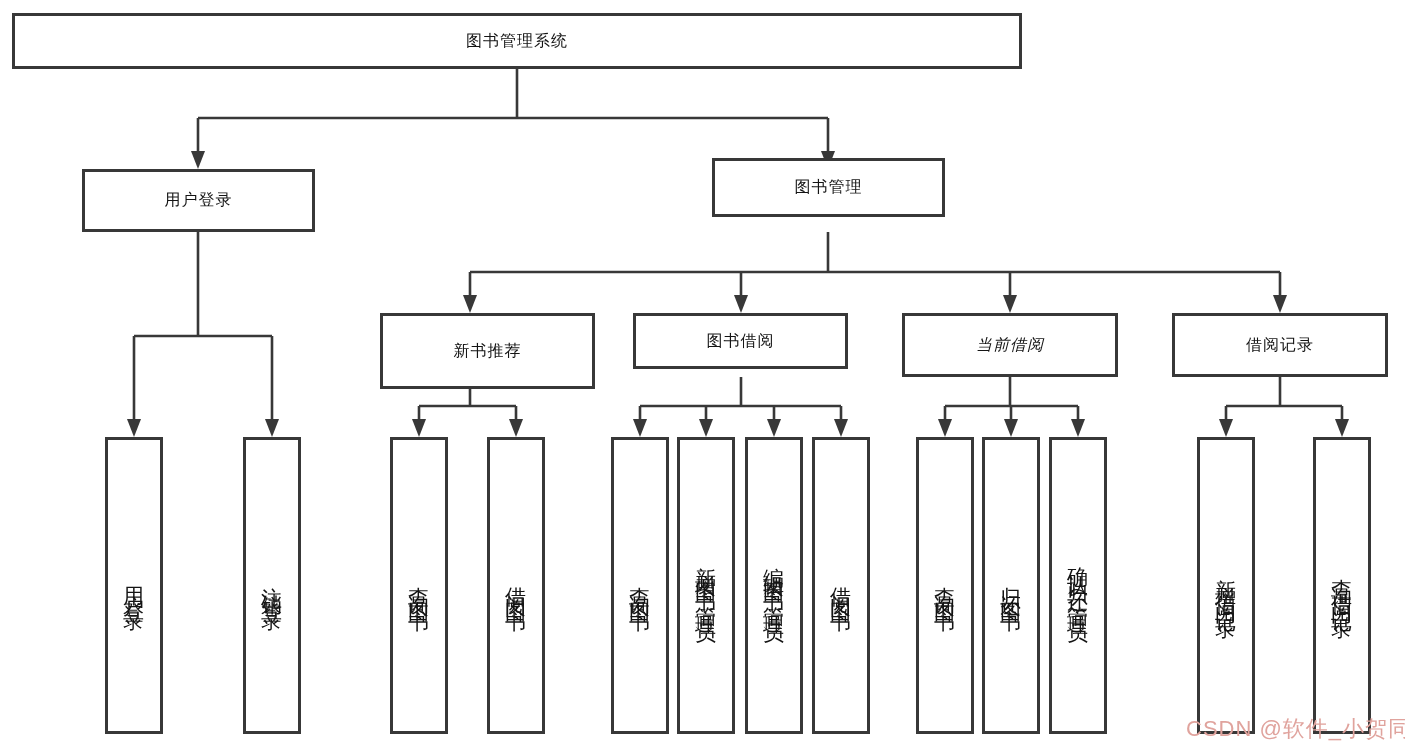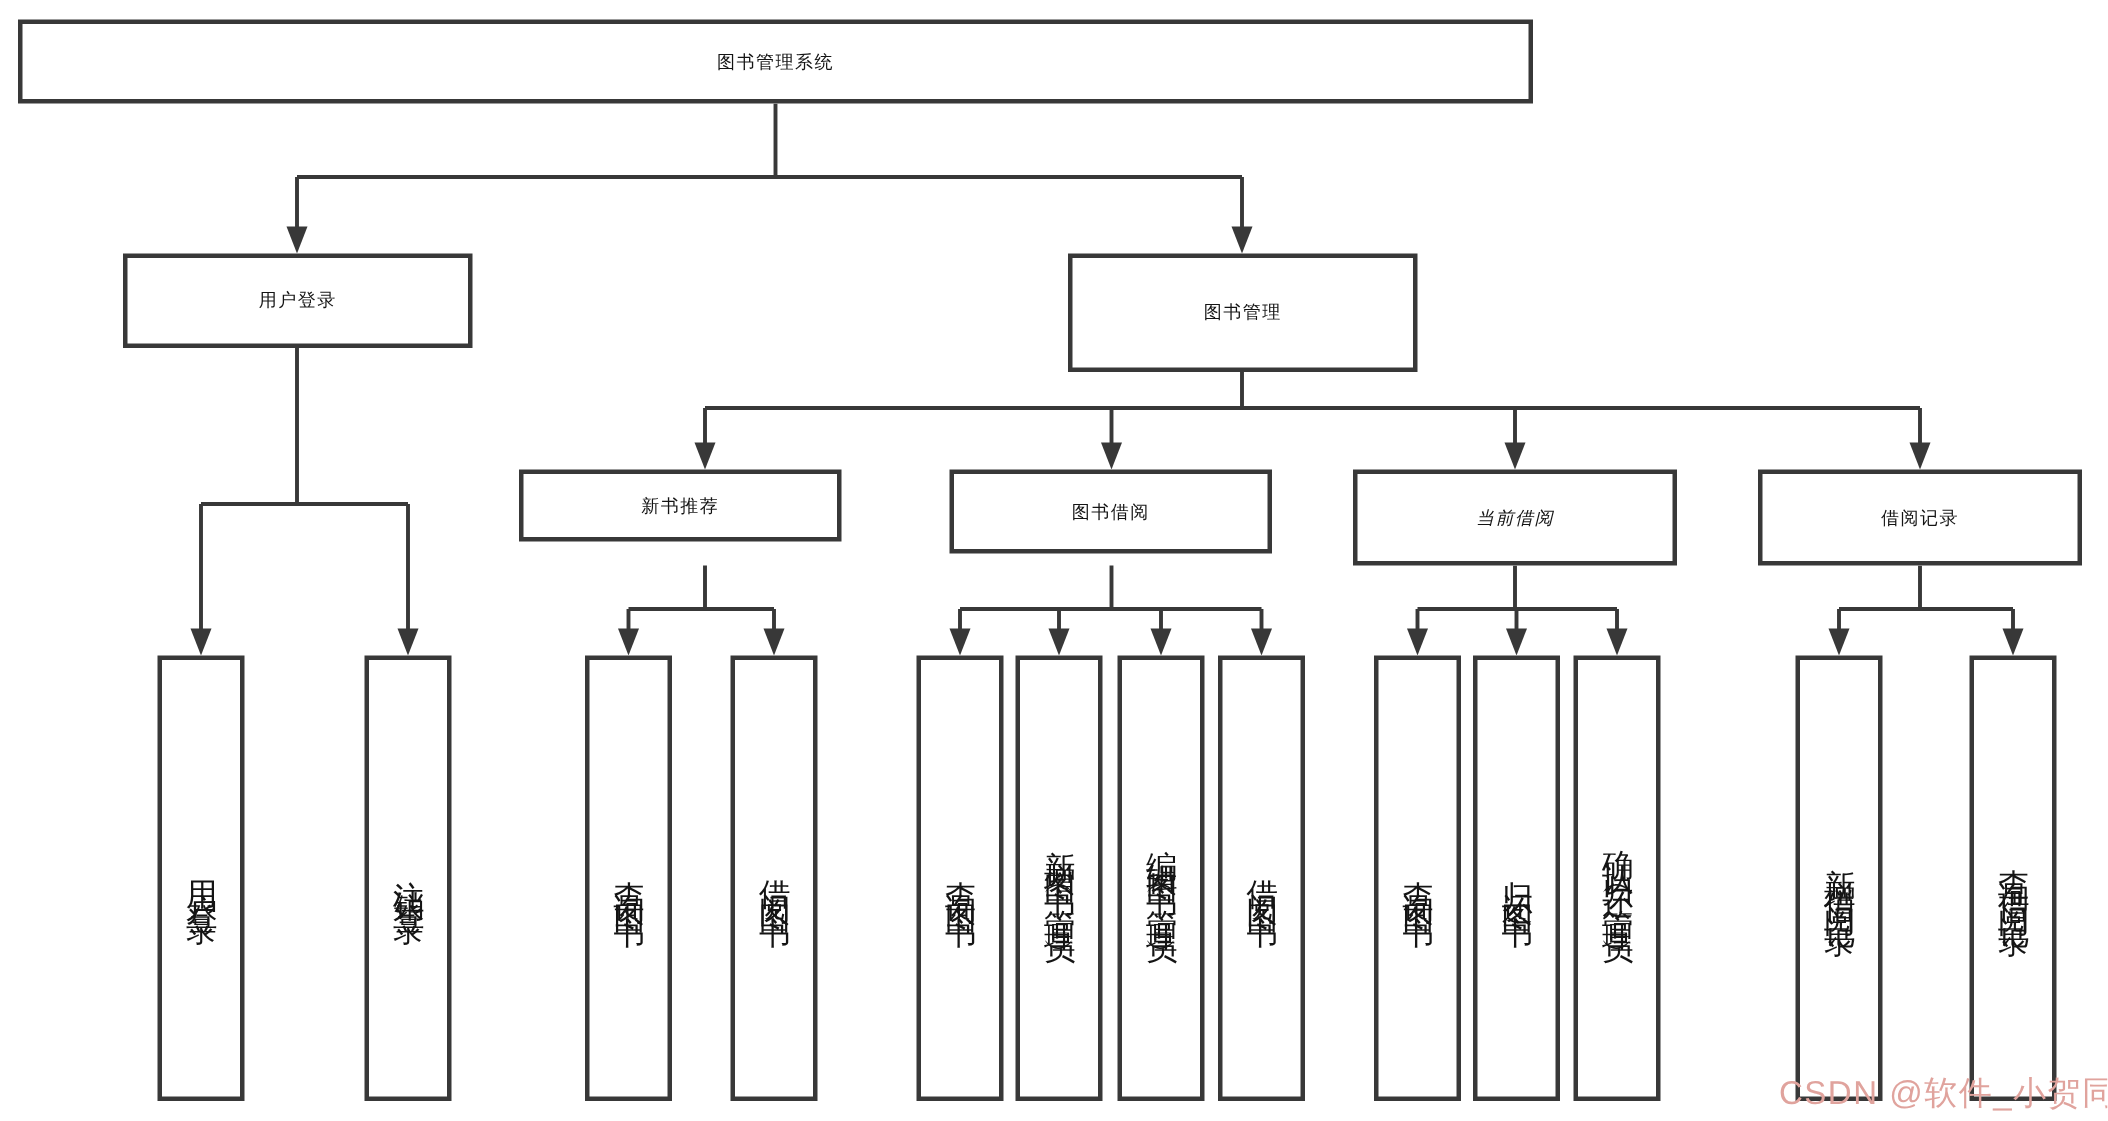--- a/index.html
+++ b/index.html
@@ -20,21 +20,21 @@
   }
   .wires{position:absolute;left:0;top:0;width:1405px;height:747px;}
   .wires path.line{stroke:var(--line);stroke-width:2.6;fill:none;}
   .wires path.arrow{fill:var(--line);stroke:none;}
   .node{
     position:absolute;
     box-sizing:border-box;
     border:3px solid var(--line);
     background:#fff;
     display:flex;align-items:center;justify-content:center;
-    font-size:12px;
+    font-size:16px;
     letter-spacing:1px;
     white-space:nowrap;
   }
   .vnode{
     position:absolute;
     box-sizing:border-box;
     border:3px solid var(--line);
     background:#fff;
     display:flex;align-items:center;justify-content:center;
     width:58px;top:437px;height:297px;
@@ -43,22 +43,22 @@
     writing-mode:vertical-rl;
     text-orientation:mixed;
     font-size:21px;
     letter-spacing:8px;
     line-height:1;
     white-space:nowrap;
   }
   
   #n-root{left:12px;top:13px;width:1010px;height:56px;}
   #n-user-login{left:82px;top:169px;width:233px;height:63px;}
-  #n-book-mgmt{left:712px;top:169px;width:233px;height:79px;}
-  #n-new-book{left:346px;top:313px;width:215px;height:48px;}
+  #n-book-mgmt{left:712px;top:158px;width:233px;height:59px;}
+  #n-new-book{left:380px;top:313px;width:215px;height:76px;}
   #n-book-borrow{left:633px;top:313px;width:215px;height:56px;}
   #n-current-borrow{left:902px;top:313px;width:216px;height:64px;font-style:italic;}
   #n-borrow-record{left:1172px;top:313px;width:216px;height:64px;}
   
   #lf-1{left:105px;}  #lf-2{left:243px;}
   #lf-3{left:390px;}  #lf-4{left:487px;}
   #lf-5{left:611px;}  #lf-6{left:677px;} #lf-7{left:745px;} #lf-8{left:812px;}
   #lf-9{left:916px;}  #lf-10{left:982px;} #lf-11{left:1049px;}
   #lf-12{left:1197px;} #lf-13{left:1313px;}
   .watermark{

